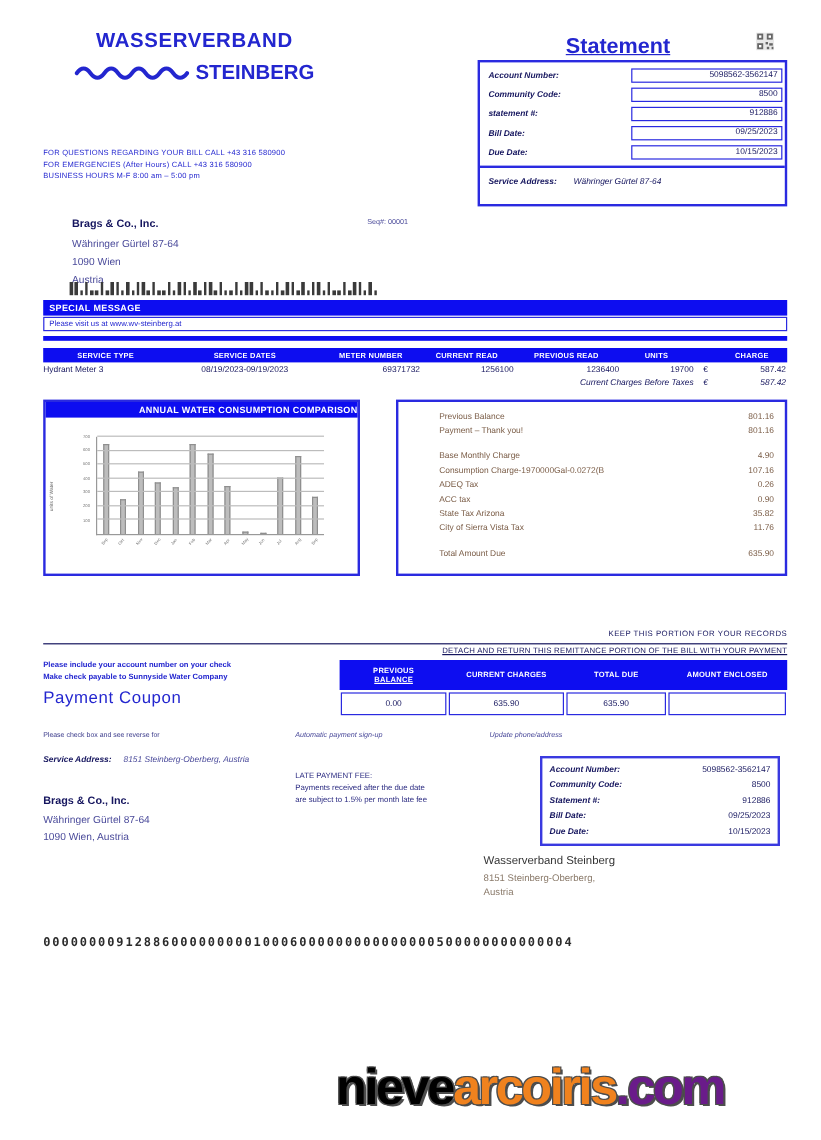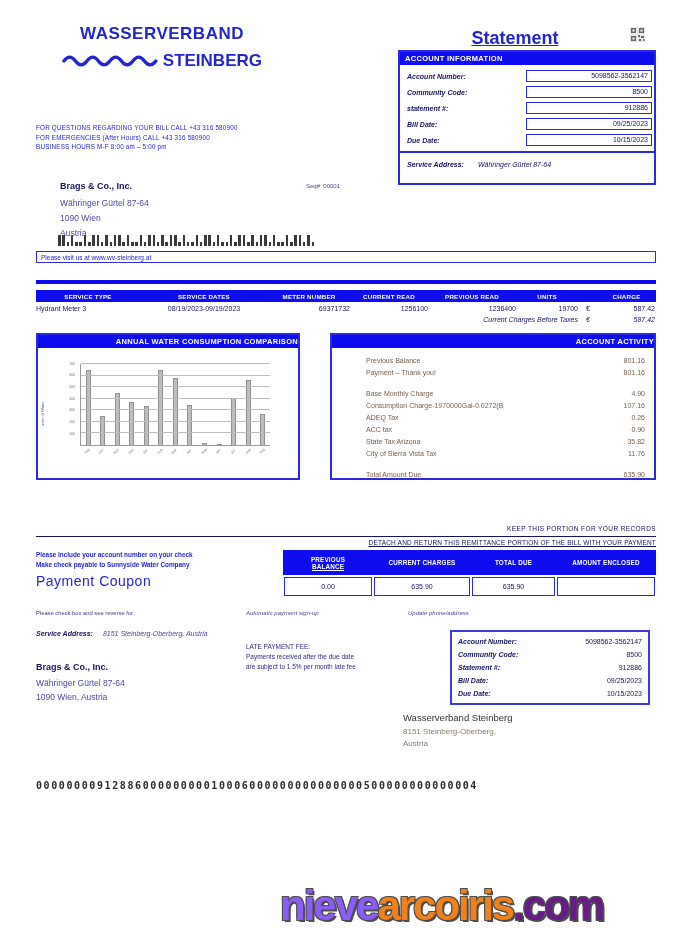--- a/index.html
+++ b/index.html
@@ -98,21 +98,21 @@
   .rm-row .lbl{flex:1;padding-left:6px;font-weight:bold;font-style:italic}
   .rm-row .val{padding-right:6px}
   .company{position:absolute;left:403px;top:712px}
   .company .name{font-size:9.5px;font-weight:normal;color:#333;margin-bottom:3px}
   .company .addr{font-size:8px;color:#8a7a6a;line-height:12px}
 
   .ocr{position:absolute;left:36px;top:780px;font-family:"DejaVu Sans Mono",monospace;font-size:10px;font-weight:bold;letter-spacing:1.6px;color:#2b2b2b}
 
   .watermark{position:absolute;left:280px;top:882px;font-size:42px;font-weight:bold;letter-spacing:-2px;white-space:nowrap;
     text-shadow:-1px -1px 0 #4d4d4d,1px -1px 0 #4d4d4d,-1px 1px 0 #4d4d4d,2px 2px 0 #4d4d4d}
-  .wm-y{color:#8b5cf6}.wm-o{color:#f0821e}.wm-p{color:#6a1b8a}
+  .wm-y{color:#000000}.wm-o{color:#f0821e}.wm-p{color:#6a1b8a}
 </style>
 </head>
 <body>
 
 <div class="page">
 
   <div class="logo">
     <div class="logo-l1">WASSERVERBAND</div>
     <div class="logo-l2">
       <svg width="100" height="16" viewBox="0 0 100 16">
@@ -134,21 +134,20 @@
       <rect x="1" y="9" width="5" height="5" fill="#666"></rect>
         <rect x="2.5" y="10.5" width="2" height="2" fill="#fff"></rect>
       <rect x="8" y="8" width="2" height="2" fill="#666"></rect>
         <rect x="11" y="9" width="3" height="2" fill="#666"></rect>
       <rect x="9" y="12" width="2" height="2" fill="#666"></rect>
         <rect x="13" y="12" width="1.5" height="2" fill="#666"></rect>
     </svg>
   </div>
 
   <div class="acct-box">
-    <div class="bar-title">ACCOUNT INFORMATION</div>
     <div class="acct-rows">
       <div class="acct-row">
         <span class="acct-label">Account Number:</span>
         <span class="acct-val">5098562-3562147</span>
       </div>
       <div class="acct-row">
         <span class="acct-label">Community Code:</span>
         <span class="acct-val">8500</span>
       </div>
       <div class="acct-row">
@@ -241,20 +240,21 @@
       <span class="bc t"></span>
       <span class="bc s"></span>
       <span class="bc t"></span>
       <span class="bc t"></span>
       <span class="bc s"></span>
       <span class="bc t"></span>
       <span class="bc s"></span>
     </div>
 
   <div class="special">
+    <div class="bar-title">SPECIAL MESSAGE</div>
     <div class="msg">Please visit us at www.wv-steinberg.at</div>
   </div>
   <div class="divider-bar"></div>
 
   <div class="svc">
     <div class="svc-head">
       <span>SERVICE TYPE</span>
       <span>SERVICE DATES</span>
       <span>METER NUMBER</span>
       <span>CURRENT READ</span>
@@ -327,21 +327,20 @@
           <div class="xlabel">May</div>
           <div class="xlabel">Jun</div>
           <div class="xlabel">Jul</div>
           <div class="xlabel">Aug</div>
           <div class="xlabel">Sep</div>
         </div>
     </div>
   </div>
 
   <div class="activity-box">
-    <div class="bar-title center">ACCOUNT ACTIVITY</div>
     <div class="act-rows">
       <div class="act-row">
         <span>Previous Balance</span>
         <span>801.16</span>
       </div>
       <div class="act-row">
         <span>Payment – Thank you!</span>
         <span>801.16</span>
       </div>
       <div class="act-gap"></div>

